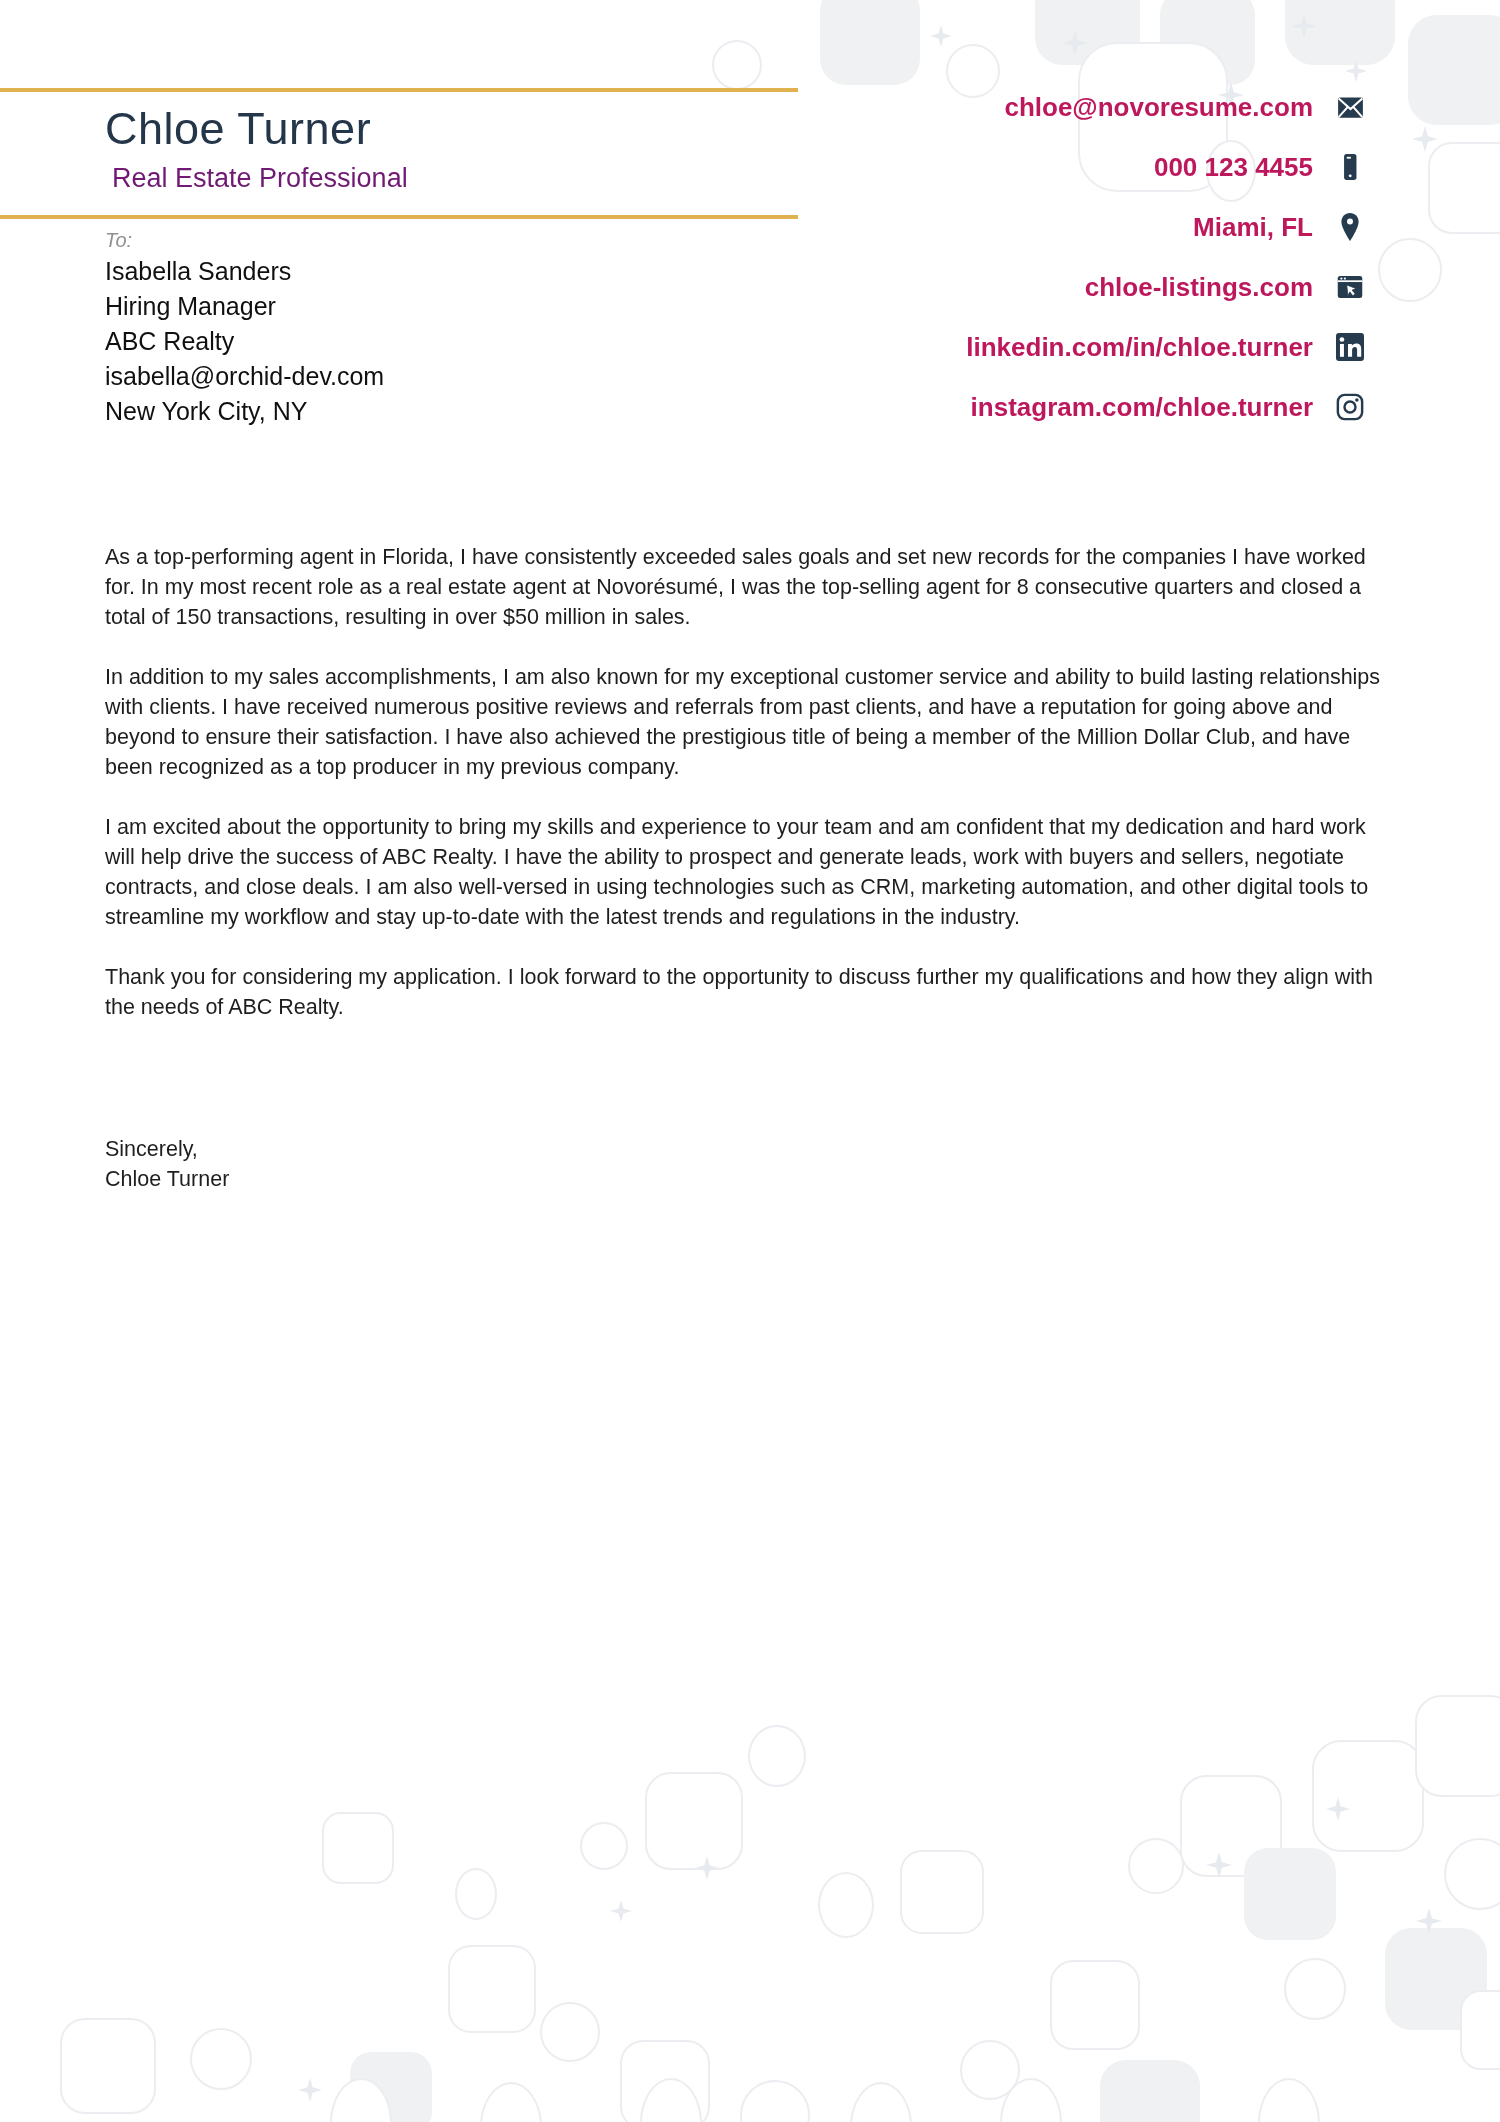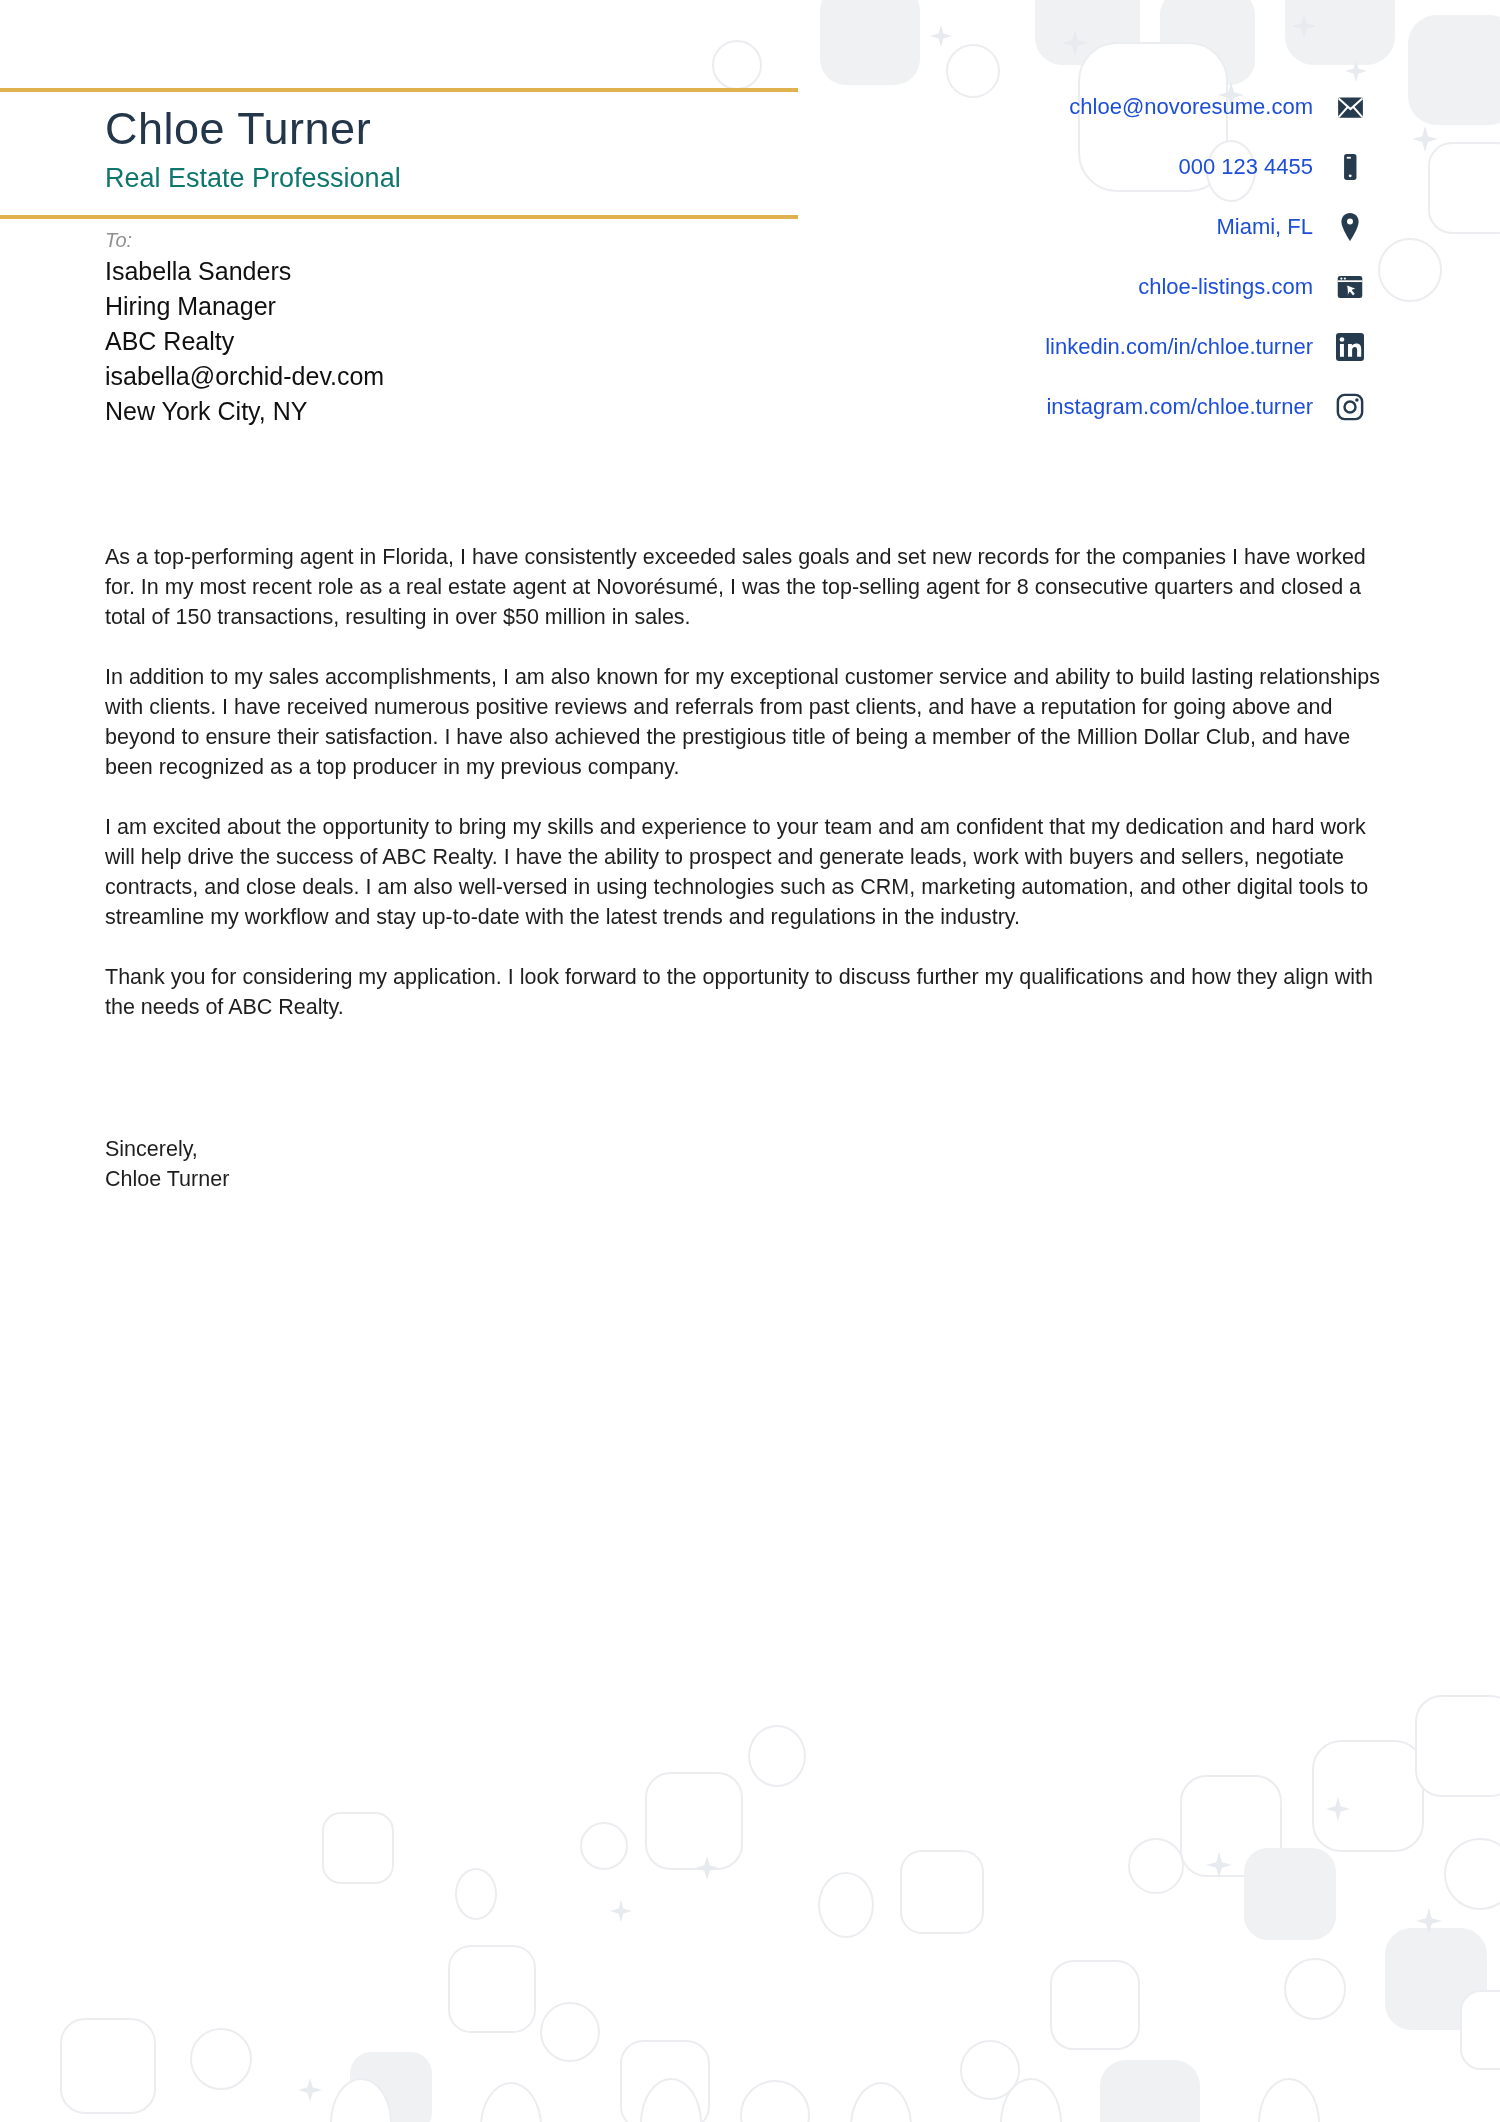--- a/index.html
+++ b/index.html
@@ -14,25 +14,25 @@
   .shp.o{background:#ffffff;border:2px solid #ebedf0;border-radius:26%;}
   .shp.c{background:#ffffff;border:2px solid #ebedf0;border-radius:50%;}
   .shp.d{background:#e7eaee;clip-path:polygon(50% 0%,61% 39%,100% 50%,61% 61%,50% 100%,39% 61%,0% 50%,39% 39%);}
   
   .rule{position:absolute;left:0;width:798px;height:4px;background:#dfb24f;z-index:2;}
   .rule-top{top:88px;}
   .rule-mid{top:215px;}
   
   .name-block{position:absolute;left:105px;top:103px;z-index:2;}
   .person-name{margin:0;font-size:45px;line-height:52px;font-weight:400;color:#24364a;letter-spacing:.5px;}
-  .person-title{margin-top:7px;font-size:27px;line-height:32px;color:#0f766e;}
+  .person-title{margin-top:7px;font-size:27px;line-height:32px;color:#701a75;margin-left:7px;}
   
   .contact{position:absolute;top:92px;right:135px;z-index:2;}
   .c-row{display:flex;justify-content:flex-end;align-items:center;gap:22px;height:30px;margin-bottom:30px;}
-  .c-label{font-size:22px;color:#1d4ed8;white-space:nowrap;}
+  .c-label{font-size:26px;color:#be185d;white-space:nowrap;font-weight:bold;}
   .c-icon{width:30px;height:30px;display:flex;align-items:center;justify-content:center;flex:0 0 30px;}
   .c-icon svg{display:block;}
   
   .recipient{position:absolute;left:105px;top:226px;z-index:2;}
   .to-label{font-size:20px;font-style:italic;color:#909090;line-height:28px;}
   .addr-line{font-size:25px;line-height:35px;color:#101010;}
   
   .letter{position:absolute;left:105px;top:512px;width:1292px;z-index:2;color:#1e1e1e;
           font-size:21.5px;line-height:30px;}
   .letter p{margin:0;}

